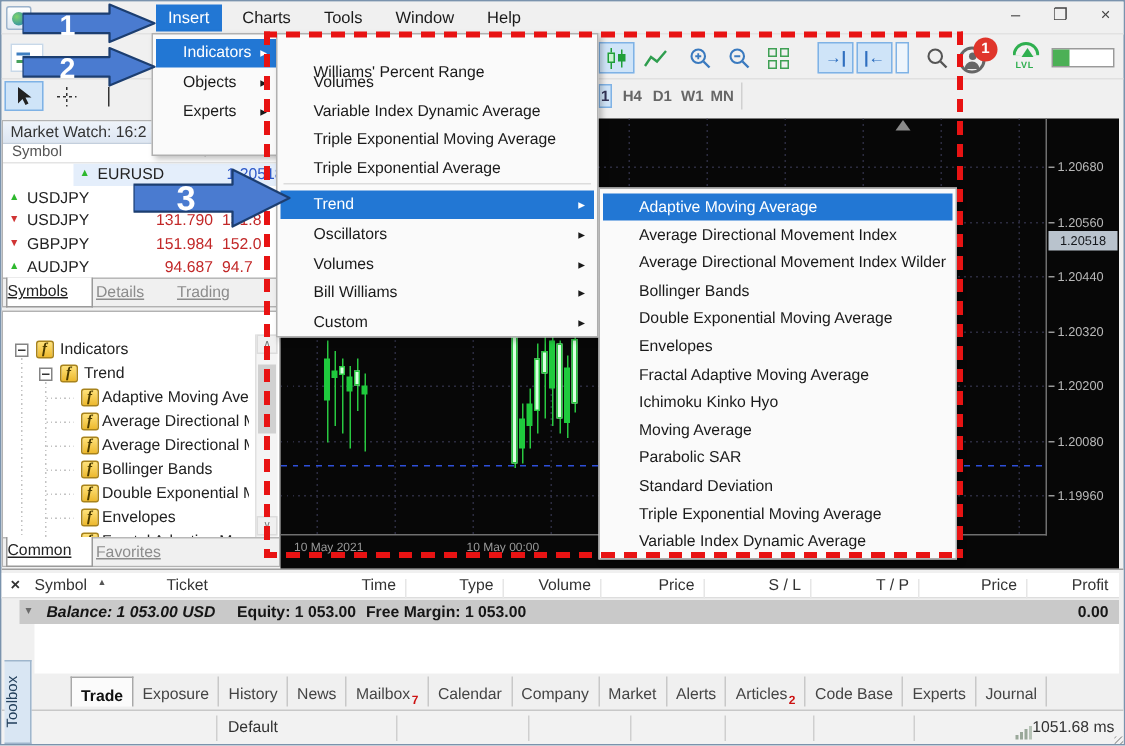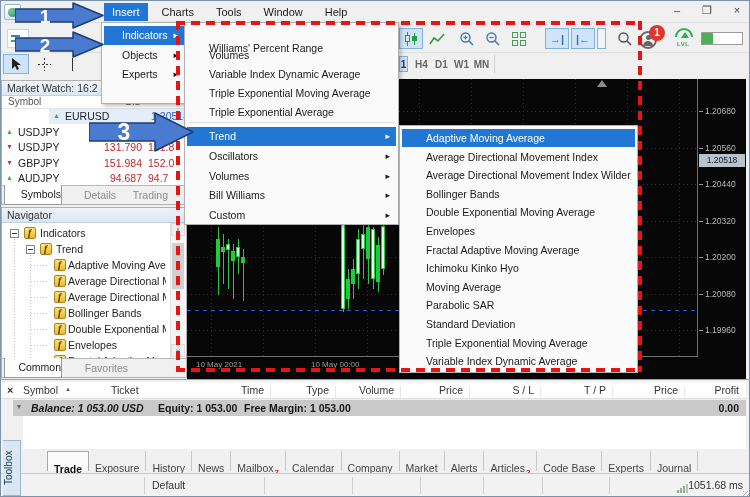--- a/index.html
+++ b/index.html
@@ -24,21 +24,21 @@
       display:flex;align-items:center;justify-content:center;}
   .tf.sel{background:#cfe4f8;border:1px solid #7fb2e5;color:#335;}
   .toolbtn2{position:absolute;top:53px;width:26px;height:20px;border:1px solid transparent;
             display:flex;align-items:center;justify-content:center;}
   .toolbtn2.sel{background:#cfe4f8;border-color:#7fb2e5;}
   
   .panel{background:#fff;border:1px solid #b2b2b2;}
   .ptitle{height:15px;background:linear-gradient(#eef3fa,#dde6f2);border-bottom:1px solid #c3cfdd;
           font-size:10.5px;color:#333;padding-left:5px;line-height:15px;}
   .ptabs{position:absolute;left:0;right:0;bottom:0;height:19px;background:#f0f0f0;border-top:1px solid #b8b8b8;font-size:10.5px;}
-  .ptab{position:absolute;top:0;height:19px;line-height:18px;text-align:right;color:#8c8c8c;}
+  .ptab{position:absolute;top:0;height:19px;line-height:18px;text-align:left;color:#8c8c8c;text-decoration:underline;}
   .ptab.active{background:#fff;border:1px solid #9a9a9a;border-top:none;color:#222;top:-1px;height:20px;}
   
   .menu{position:absolute;background:#fafafa;border:1px solid #b0b0b0;box-shadow:2px 2px 4px rgba(0,0,0,.25);font-size:10.5px;color:#1a1a1a;}
   .menu .item{position:absolute;left:2px;right:2px;height:19px;line-height:19px;white-space:nowrap;overflow:hidden;}
   .menu .item.active{background:#2277d4;color:#fff;}
   .menu .arr{position:absolute;right:6px;top:0;font-size:9px;}
   
   #chart{left:186px;top:78px;width:559px;height:300px;background:#070707;z-index:5;}
   #plot{position:absolute;left:0;top:0;width:511px;height:278px;border-right:1px solid #6f6f6f;border-bottom:1px solid #6f6f6f;overflow:hidden;}
   .gridh{position:absolute;left:0;width:510px;height:1px;background:repeating-linear-gradient(90deg,#2b2b3f 0 1px,transparent 1px 4px);}
@@ -50,21 +50,21 @@
   .body-hollow{position:absolute;width:4px;background:#dbffe2;border:1px solid #29c840;}
   .datelab{position:absolute;top:281px;font-size:8px;color:#9a9a9a;white-space:nowrap;}
   
   .dashH{position:absolute;height:4px;z-index:30;background:repeating-linear-gradient(90deg,#e81313 0 9px,transparent 9px 15px);}
   .dashV{position:absolute;width:4px;z-index:30;background:repeating-linear-gradient(180deg,#e81313 0 9px,transparent 9px 15px);}
   .arrow-svg{position:absolute;z-index:40;}
   
   #toolbox{left:0;top:378px;width:750px;height:119px;background:#f0f0f0;border-top:1px solid #a0a0a0;}
   .colsep{position:absolute;top:4px;width:1px;height:13px;background:#e6e6e6;}
   #tb-tabs{position:absolute;left:46px;top:71px;height:20px;display:flex;font-size:10.5px;color:#444;}
-  #tb-tabs .tab{padding:8px 6px;line-height:19px;border-right:1px solid #c8c8c8;white-space:nowrap;}
+  #tb-tabs .tab{padding:3px 6px;line-height:19px;border-right:1px solid #c8c8c8;white-space:nowrap;}
   #tb-tabs .tab:first-child{border-left:1px solid #c8c8c8;}
   #tb-tabs .tab.active{background:#fbfbfb;border:1px solid #a8a8a8;border-bottom:none;font-weight:bold;color:#111;}
   #tb-tabs .badge{color:#cc1111;font-size:8px;position:relative;top:3px;margin-left:1px;font-weight:bold;}
   #statusbar{position:absolute;left:0;top:93px;width:750px;height:26px;background:#f2f2f2;border-top:1px solid #c8c8c8;font-size:10.5px;color:#333;}
   .st-sep{position:absolute;top:3px;width:1px;height:17px;background:#cfcfcf;}
 </style>
 </head>
 <body>
 
 <div id="app">
@@ -294,21 +294,20 @@
         </div>
       </div>
     <div class="ptabs" id="mw-tabs">
         <div class="ptab active" style="left: 2px; width: 58px;">Symbols</div>
         <div class="ptab" style="left: 62px; width: 52px;">Details</div>
         <div class="ptab" style="left: 116px; width: 50px;">Trading</div>
       </div>
   </div>
 
   <div class="abs panel" style="left:0;top:206px;width:186px;height:171px;">
-    <div class="ptitle">Navigator</div>
     <div class="abs" style="left:0;top:15px;width:184px;height:135px;overflow:hidden;background:#fff;" id="nav-body">
         <div style="position: absolute; left: 12px; top: 10px; width: 1px; height: 128px; background: repeating-linear-gradient(rgb(195, 195, 195) 0px, rgb(195, 195, 195) 1px, transparent 1px, transparent 3px);"></div>
         <div style="position: absolute; left: 28px; top: 26px; width: 1px; height: 112px; background: repeating-linear-gradient(rgb(195, 195, 195) 0px, rgb(195, 195, 195) 1px, transparent 1px, transparent 3px);"></div>
         <div style="position: absolute; left: 0px; top: 3px; width: 168px; height: 15px; font-size: 10.5px; color: rgb(34, 34, 34);">
           <div style="position: absolute; left: 8px; top: 3px; width: 9px; height: 9px; border: 1px solid rgb(132, 132, 132); background: rgb(255, 255, 255);">
             <div style="position: absolute; left: 1px; top: 3px; width: 5px; height: 1px; background: rgb(51, 51, 51);"></div>
           </div>
           <div style="position: absolute; left: 22px; top: 1px; width: 12px; height: 12px; background: linear-gradient(rgb(255, 226, 122), rgb(237, 185, 46)); border: 1px solid rgb(168, 131, 28); border-radius: 2px;">
             <span style="position: absolute; left: 3px; top: -1px; font-size: 10px; font-style: italic; font-weight: bold; color: rgb(74, 58, 0); font-family: &quot;Liberation Serif&quot;, serif;">f</span>
           </div>

